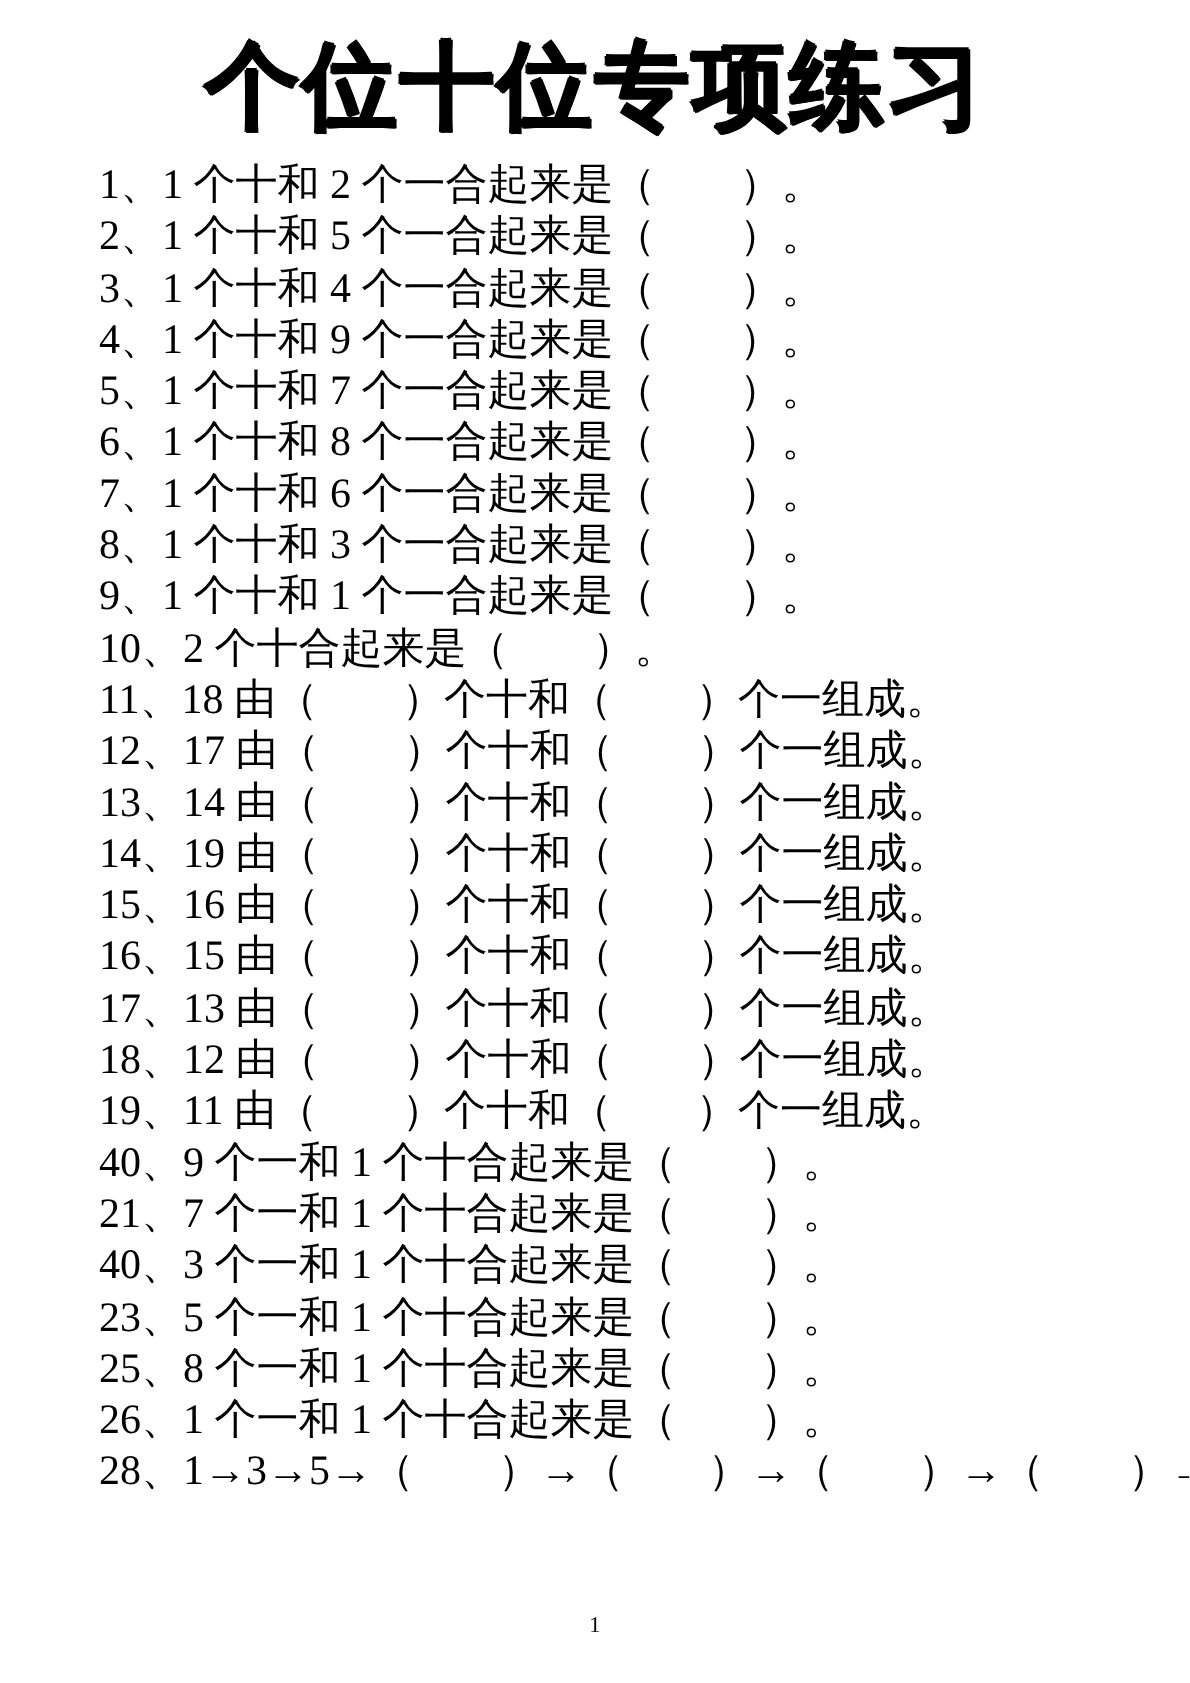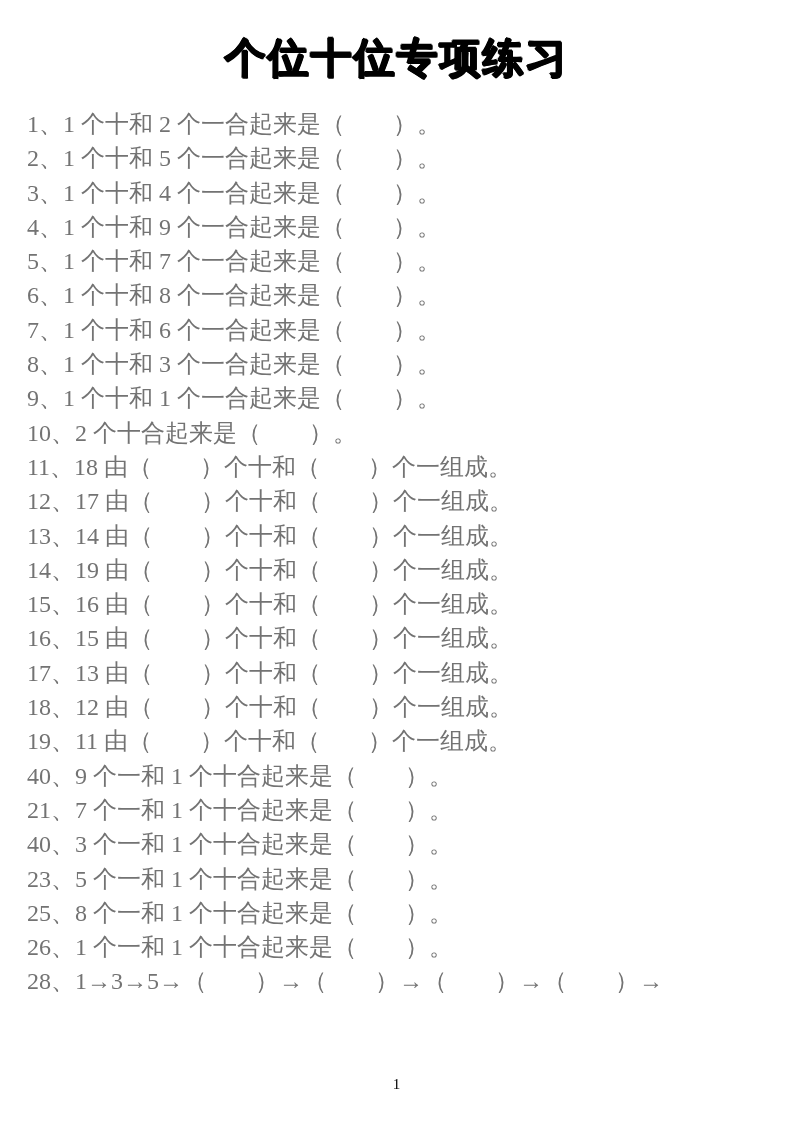--- a/index.html
+++ b/index.html
@@ -14,36 +14,37 @@
     background: #ffffff;
     overflow: hidden;
     font-family: "Liberation Serif", "DejaVu Serif", serif;
     color: #000000;
   }
   .title {
     margin-top: 22px;
     text-align: center;
     font-family: "Liberation Sans", "DejaVu Sans", sans-serif;
     font-weight: bold;
-    font-size: 41px;
+    font-size: 63px;
     line-height: 72px;
     letter-spacing: 2px;
     color: #000000;
     
     text-shadow: 1px 0 0 #000, -1px 0 0 #000, 0 1px 0 #000, 0 -1px 0 #000, 1px 1px 0 #000;
   }
   .questions {
     margin: 13px 0 0 27px;
   }
   .q-line {
-    font-size: 24px;
+    font-size: 28px;
     line-height: 34.3px;
     height: 34.3px;
     white-space: pre;
-    color: #737373;
+    color: #000000;
+    margin-left: 39px;
   }
   .q-line .q-num {
     letter-spacing: 0px;
   }
   .page-number {
     position: absolute;
     left: 0;
     right: 0;
     top: 1076px;
     text-align: center;

